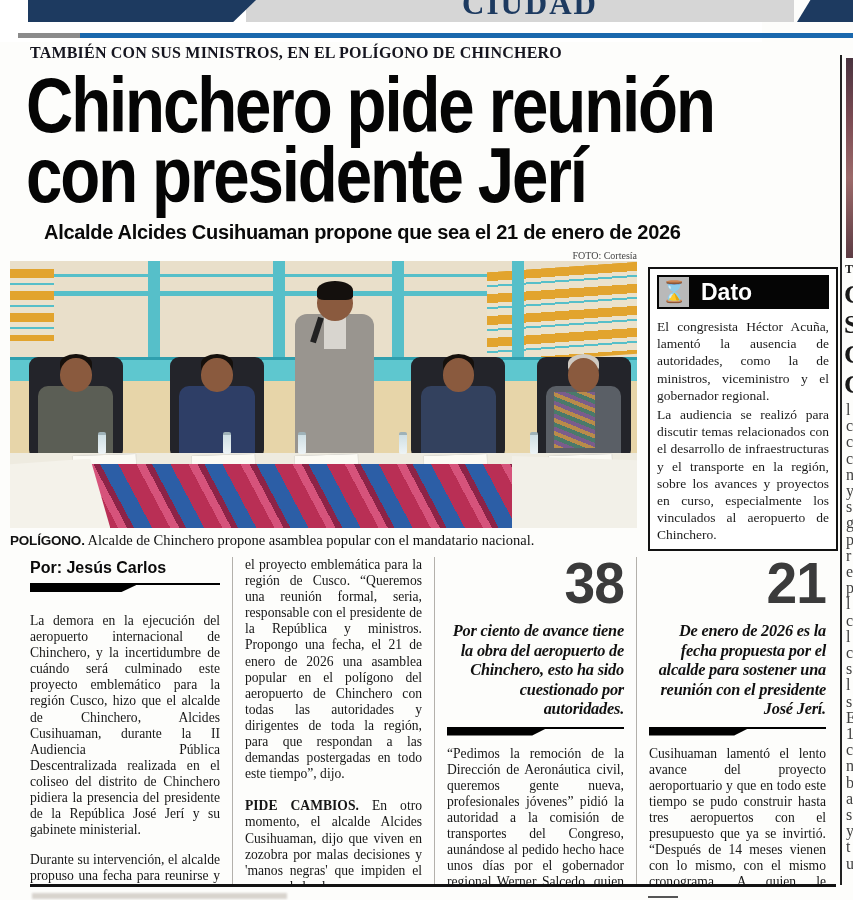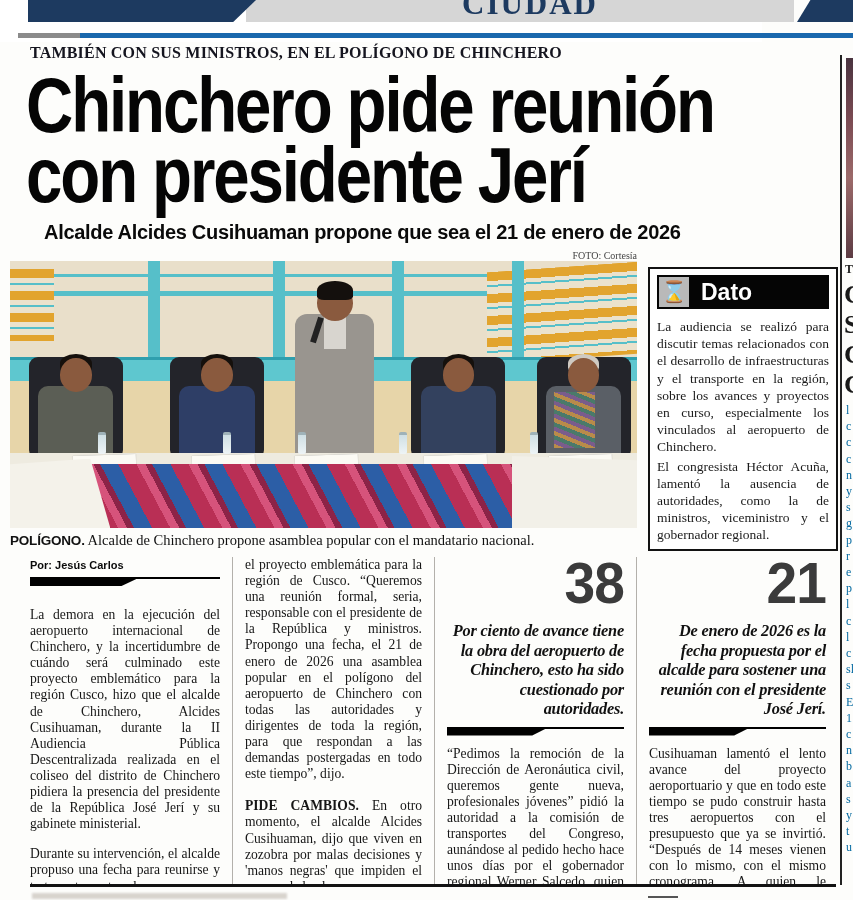--- a/index.html
+++ b/index.html
@@ -80,21 +80,21 @@
   .dato-body { margin-top:9px; font-size:13.5px; line-height:17.2px; text-align:justify; color:#1a1a1a; }
   .dato-body p + p { margin-top:2px; }
 
   
   .main { position:absolute; top:557px; left:30px; width:808px; height:327px;
           display:grid; grid-template-columns:1fr 1fr 1fr 1fr; overflow:hidden; }
   .col { padding:0 12px; overflow:hidden; }
   .col:first-child { padding-left:0; }
   .col + .col { border-left:1px solid #b3b0ab; }
   .body-p { font-size:13.6px; line-height:16.1px; text-align:justify; color:#161616; }
-  .byline { font-family:"Liberation Sans", sans-serif; font-weight:bold; font-size:11px; color:#0a0a0a; padding-top:2px; }
+  .byline { font-family:"Liberation Sans", sans-serif; font-weight:bold; font-size:16px; color:#0a0a0a; padding-top:2px; }
   .rule-wedge { position:relative; border-top:2px solid #000; height:9px; margin-top:6px; }
   .rule-wedge::after { content:""; position:absolute; left:0; top:0; width:56%; height:7px; background:#000;
                        clip-path:polygon(0 0,100% 0,86% 100%,0 100%); }
   .col1-p1 { margin-top:21px; }
   .col1-p2 { margin-top:14px; }
   .col2-p2 { margin-top:16px; }
   .p-lead { font-family:"Liberation Serif", serif; font-weight:bold; }
   .stat-num { font-family:"Liberation Sans", sans-serif; font-weight:bold; font-size:58px; line-height:52px;
               color:#3b3b3b; text-align:right; letter-spacing:-1px; transform:scaleX(.95); transform-origin:100% 0; }
   .stat-desc { font-weight:bold; font-style:italic; font-size:16.3px; line-height:19.5px; text-align:right;
@@ -108,21 +108,21 @@
   .ghost-b { position:absolute; top:896px; left:648px; width:30px;  height:2px; background:#555; }
 
   
   .rail-line  { position:absolute; left:840px; top:55px; width:2px; height:830px; background:#222; }
   .rail-photo { position:absolute; left:846px; top:58px; width:7px; height:200px;
                 background:linear-gradient(180deg,#4a3440,#7a4a52 30%,#9c6a6a 60%,#5d3c44); }
   .rail-small { position:absolute; left:845px; top:262px; width:9px; font-weight:bold; font-size:12px; color:#222; overflow:hidden; }
   .rail-big   { position:absolute; left:844px; top:280px; width:10px; height:120px; overflow:hidden;
                 font-weight:bold; font-size:26px; line-height:30px; color:#1a1a1a; word-break:break-all; }
   .rail-body  { position:absolute; left:846px; top:402px; width:8px; height:478px; overflow:hidden;
-                font-size:12px; line-height:16.2px; color:#0369a1; word-break:break-all; }
+                font-size:16px; line-height:16.2px; color:#404040; word-break:break-all; }
 </style>
 </head>
 <body>
 
 <div class="page">
 
   <div class="masthead">
     <div class="mh-gray"></div>
     <div class="mh-navy-l"></div>
     <div class="mh-navy-r"></div>
@@ -197,22 +197,22 @@
     <span class="cap-lead">POLÍGONO.</span>
     <span>Alcalde de Chinchero propone asamblea popular con el mandatario nacional.</span>
   </div>
 
   <div class="dato">
     <div class="dato-head">
       <span class="dato-icon">⌛</span>
       <span class="dato-title">Dato</span>
     </div>
     <div class="dato-body">
+      <p>El congresista Héctor Acuña, lamentó la ausencia de autoridades, como la de ministros, viceministro y el gobernador regional.</p>
       <p>La audiencia se realizó para discutir temas relacionados con el desarrollo de infraestructuras y el transporte en la región, sobre los avances y proyectos en curso, especialmente los vinculados al aeropuerto de Chinchero.</p>
-      <p>El congresista Héctor Acuña, lamentó la ausencia de autoridades, como la de ministros, viceministro y el gobernador regional.</p>
     </div>
   </div>
 
   <div class="main">
     <div class="col">
       <div class="byline">Por: Jesús Carlos</div>
       <div class="rule-wedge"></div>
       <p class="body-p col1-p1">La demora en la ejecución del aeropuerto internacional de Chinchero, y la incertidumbre de cuándo será culminado este proyecto emblemático para la región Cusco, hizo que el alcalde de Chinchero, Alcides Cusihuaman, durante la II Audiencia Pública Descentralizada realizada en el coliseo del distrito de Chinchero pidiera la presencia del presidente de la República José Jerí y su gabinete ministerial.</p>
       <p class="body-p col1-p2">Durante su intervención, el alcalde propuso una fecha para reunirse y tratar netamente sobre</p>
     </div>

